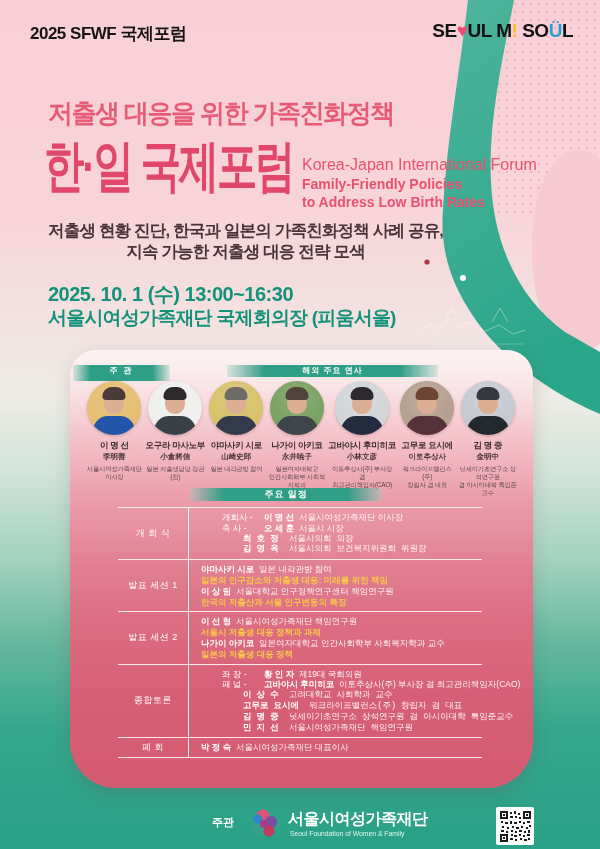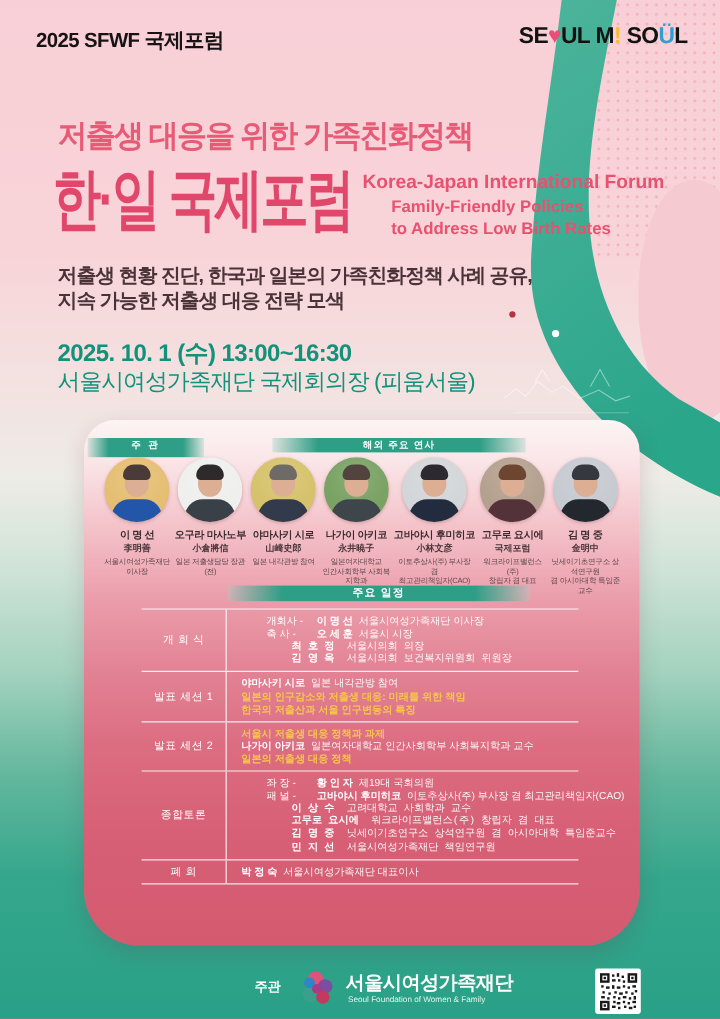--- a/index.html
+++ b/index.html
@@ -24,40 +24,40 @@
     letter-spacing:-0.5px;z-index:4;}
   .seoul-logo .heart{color:#e94e77;}
   .seoul-logo .bang{color:#f2c029;}
   .seoul-logo .ucap{color:#2f9fd0;}
   
   .kicker{left:48px;top:96px;font-size:26px;font-weight:800;color:#e75b77;
     letter-spacing:-1.5px;transform:scaleX(.96);transform-origin:left;z-index:4;white-space:nowrap;}
   .main-title{left:44px;top:129px;font-size:56px;font-weight:900;color:#e1476b;
     letter-spacing:-3px;transform:scaleX(.72);transform-origin:left;z-index:4;white-space:nowrap;}
   .en-block{left:302px;top:143px;color:#e8516f;z-index:4;}
-  .en-line1{font-size:16px;font-weight:700;line-height:20px;white-space:nowrap;}
-  .en-line2{font-size:14px;font-weight:800;line-height:18px;white-space:nowrap;margin-left:24px;}
+  .en-line1{font-size:16px;font-weight:400;line-height:20px;white-space:nowrap;margin-top:12px;}
+  .en-line2{font-size:14px;font-weight:800;line-height:18px;white-space:nowrap;}
   .desc{left:48px;top:220px;font-size:16.5px;font-weight:800;color:#4a3338;
-    line-height:21px;letter-spacing:-0.8px;z-index:4;}
+    line-height:21px;letter-spacing:-0.8px;z-index:4;text-align:center;}
   .datetime{left:48px;top:281px;font-size:20px;font-weight:800;color:#12927a;
     letter-spacing:-0.5px;z-index:4;}
-  .venue{left:48px;top:305px;font-size:19px;font-weight:400;color:#12927a;
+  .venue{left:48px;top:305px;font-size:19px;font-weight:700;color:#12927a;
     letter-spacing:-0.8px;z-index:4;}
   
   .card{left:70px;top:350px;width:463px;height:438px;z-index:3;
     border-radius:26px 26px 46px 46px;
     background:linear-gradient(180deg,#fdf4f4 0%,#fae5e7 8%,#f4c3ca 20%,#eb9dab 34%,
       #e28294 48%,#dc6d81 62%,#d76076 78%,#d45a6f 100%);
     box-shadow:0 6px 18px rgba(120,40,60,.18);}
   
   .badge{z-index:4;color:#fff;font-weight:800;text-align:center;
     background:linear-gradient(90deg,rgba(160,210,196,.35),#2f9e86 18%,#2f9e86 82%,rgba(160,210,196,.35));}
   .badge-host{left:73px;top:365px;width:97px;height:16px;font-size:8px;line-height:12px;letter-spacing:2px;}
   .badge-overseas{left:227px;top:365px;width:211px;height:12px;font-size:8px;line-height:12px;letter-spacing:1px;}
-  .sched-badge{left:190px;top:488px;width:251px;height:13px;font-size:9px;line-height:13px;letter-spacing:1px;}
+  .sched-badge{left:190px;top:488px;width:192px;height:13px;font-size:9px;line-height:13px;letter-spacing:1px;font-family:Liberation Serif, serif;}
   
   .speakers-row{left:84px;top:381px;width:434px;display:flex;z-index:4;}
   .speaker{flex:1;text-align:center;padding:0 1px;}
   .photo{position:relative;width:54px;height:54px;border-radius:50%;overflow:hidden;
     margin:0 auto;box-shadow:0 1px 3px rgba(90,30,40,.25);}
   .p-body{position:absolute;left:50%;bottom:-7px;transform:translateX(-50%);
     width:42px;height:26px;border-radius:15px 15px 0 0;}
   .p-face{position:absolute;left:50%;top:10px;transform:translateX(-50%);
     width:20px;height:23px;border-radius:50% 50% 46% 46%;background:#dcae93;}
   .p-hair{position:absolute;left:50%;top:6px;transform:translateX(-50%);
@@ -204,21 +204,21 @@
           <div>최고관리책임자(CAO)</div>
         </div>
       </div>
       <div class="speaker">
         <div class="photo" style="background: radial-gradient(circle at 50% 30%, rgba(255, 255, 255, 0.133), transparent 60%), rgb(180, 160, 142);">
           <div class="p-body" style="background: rgb(83, 50, 58);"></div>
           <div class="p-face"></div>
           <div class="p-hair" style="background: rgb(109, 70, 50);"></div>
         </div>
         <div class="sp-name">고무로 요시에</div>
-        <div class="sp-hanja">국제포럼</div>
+        <div class="sp-hanja">이토추상사</div>
         <div class="sp-title">
           <div>워크라이프밸런스(주)</div>
           <div>창립자 겸 대표</div>
         </div>
       </div>
       <div class="speaker">
         <div class="photo" style="background: radial-gradient(circle at 50% 30%, rgba(255, 255, 255, 0.133), transparent 60%), rgb(198, 202, 209);">
           <div class="p-body" style="background: rgb(35, 39, 46);"></div>
           <div class="p-face"></div>
           <div class="p-hair" style="background: rgb(53, 57, 63);"></div>
@@ -242,26 +242,28 @@
           <div class="sline"><span class="sprefix">축   사 - </span><span class="sname">오 세 훈</span><span class="sdesc">&nbsp; 서울시 시장</span></div>
           <div class="sline indent"><span class="sname">최 호 정</span><span class="sdesc">&nbsp; 서울시의회 의장</span></div>
           <div class="sline indent"><span class="sname">김 영 옥</span><span class="sdesc">&nbsp; 서울시의회 보건복지위원회 위원장</span></div>
         </div>
       </div>
       <div class="srow">
         <div class="slabel">발표 세션 1</div>
         <div class="scontent">
           <div class="sline"><span class="sname">야마사키 시로</span><span class="sdesc">&nbsp; 일본 내각관방 참여</span></div>
           <div class="sline topic">일본의 인구감소와 저출생 대응: 미래를 위한 책임</div>
+          <div class="sline"><span class="sname">이 상 림</span><span class="sdesc">&nbsp; 서울대학교 인구정책연구센터 책임연구원</span></div>
           <div class="sline topic">한국의 저출산과 서울 인구변동의 특징</div>
         </div>
       </div>
       <div class="srow">
         <div class="slabel">발표 세션 2</div>
         <div class="scontent">
+          <div class="sline"><span class="sname">이 선 형</span><span class="sdesc">&nbsp; 서울시여성가족재단 책임연구원</span></div>
           <div class="sline topic">서울시 저출생 대응 정책과 과제</div>
           <div class="sline"><span class="sname">나가이 아키코</span><span class="sdesc">&nbsp; 일본여자대학교 인간사회학부 사회복지학과 교수</span></div>
           <div class="sline topic">일본의 저출생 대응 정책</div>
         </div>
       </div>
       <div class="srow">
         <div class="slabel">종합토론</div>
         <div class="scontent">
           <div class="sline"><span class="sprefix">좌 장 - </span><span class="sname">황 인 자</span><span class="sdesc">&nbsp; 제19대 국회의원</span></div>
           <div class="sline"><span class="sprefix">패 널 - </span><span class="sname">고바야시 후미히코</span><span class="sdesc">&nbsp; 이토추상사(주) 부사장 겸 최고관리책임자(CAO)</span></div>

